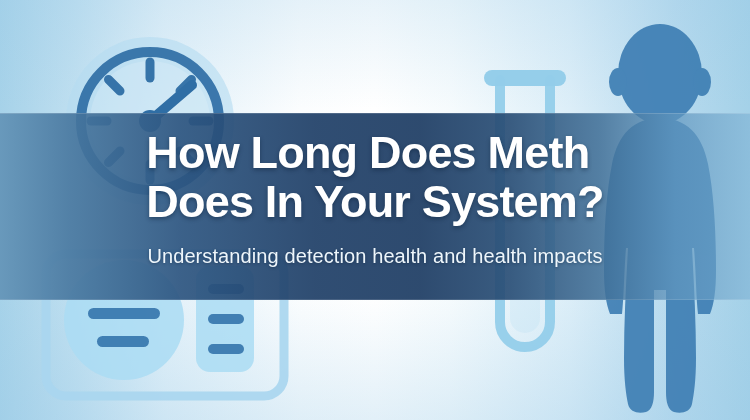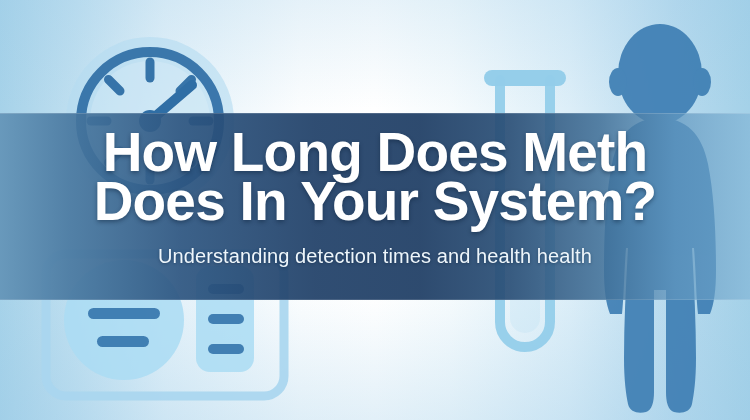--- a/index.html
+++ b/index.html
@@ -128,25 +128,25 @@
     flex-direction: column;
     align-items: center;
     justify-content: flex-start;
     padding-top: 15px;
     box-sizing: border-box;
   }
 
   .headline {
     margin: 0;
     color: #ffffff;
-    font-size: 55px;
+    font-size: 45px;
     line-height: 49px;
     font-weight: bold;
     letter-spacing: -0.8px;
-    text-align: center;
+    text-align: left;
     text-shadow: 0 2px 4px rgba(10,30,55,0.45);
     white-space: nowrap;
   }
 
   .subhead {
     margin: 0;
     margin-top: 18px;
     color: #eef6fb;
     font-size: 20px;
     line-height: 24px;
@@ -251,16 +251,16 @@
   <div class="band">
     <div class="band-top-line"></div>
     <div class="band-bottom-line"></div>
   </div>
 
   <div class="text-block">
     <h1 class="headline">
       <span>How Long Does Meth</span><br>
       <span>Does In Your System?</span>
     </h1>
-    <p class="subhead">Understanding detection times and health health</p>
+    <p class="subhead">Understanding detection health and health impacts</p>
   </div>
 
 </div>
 
 </body></html>

